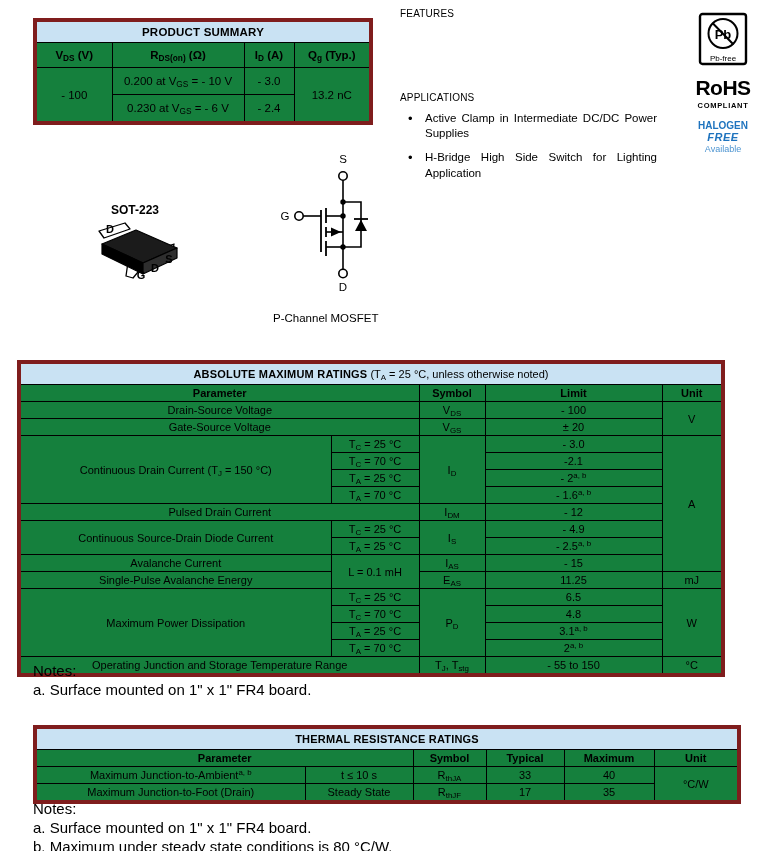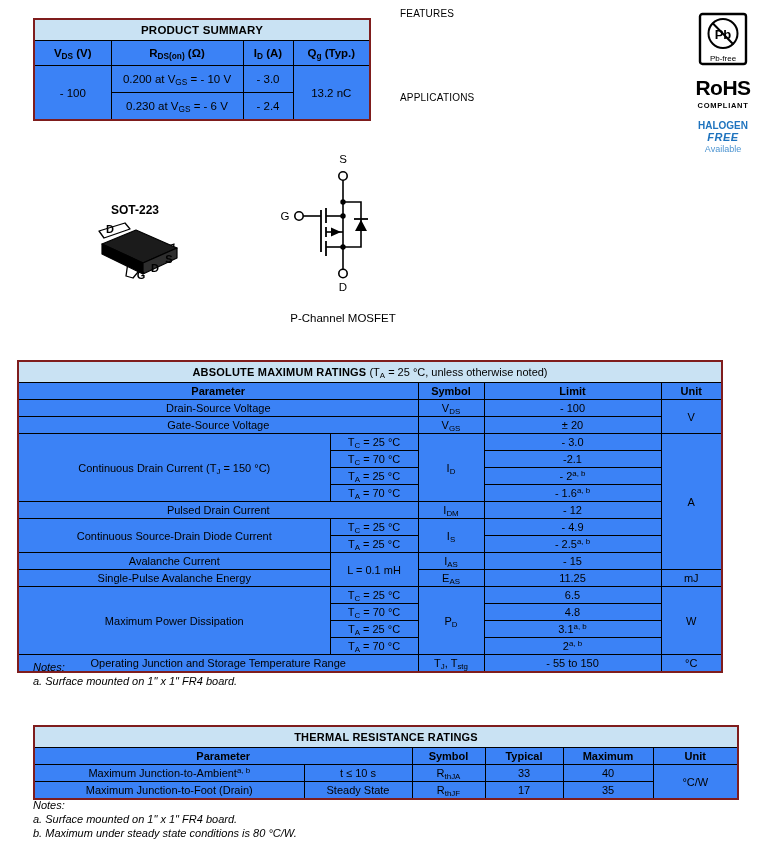--- a/index.html
+++ b/index.html
@@ -2,21 +2,21 @@
 <html><head>
 <meta charset="utf-8">
 <style>
   html,body{margin:0;padding:0;background:#e8e8e8;}
   .page{position:relative;width:766px;height:851px;background:#ffffff;
         font-family:"Liberation Sans",sans-serif;color:#000;overflow:hidden;}
   sub{font-size:72%;vertical-align:-2px;line-height:0;}
   sup{font-size:72%;vertical-align:4px;line-height:0;}
 
   
-  table.sheet{position:absolute;border-collapse:collapse;table-layout:fixed;background:#3b82f6;border:2px solid #7f1d1d;}
+  table.sheet{position:absolute;border-collapse:collapse;table-layout:fixed;background:#15803d;border:4px solid #7f1d1d;}
   table.sheet td{border:1px solid #000;font-size:11px;text-align:center;vertical-align:middle;padding:1px 3px;overflow:hidden;}
   td.tbar{background:#c9e2f3;text-align:left;padding:2px 7px;font-size:13px;height:18px;}
   td.tbar .b{font-weight:bold;letter-spacing:.2px;}
   td.hcell{font-weight:bold;}
   td.pleft{text-align:left;padding-left:6px;}
 
   
   #product-summary{left:33px;top:18px;width:336px;}
   #product-summary td{font-size:11.5px;}
   #product-summary tr.hrow td{height:22px;font-weight:bold;}
@@ -48,25 +48,25 @@
   #rohs-word{font-size:21px;font-weight:bold;letter-spacing:-.5px;margin-top:6px;}
   #compliant-word{font-size:7.5px;font-weight:bold;letter-spacing:.7px;margin-top:1px;}
   #halogen-word{font-size:10px;font-weight:bold;color:#1e73be;margin-top:10px;}
   #free-word{font-size:11px;font-weight:bold;font-style:italic;color:#1e73be;letter-spacing:.5px;}
   #available-word{font-size:9px;color:#4e95d1;margin-top:1px;}
 
   
   #sot-label{position:absolute;left:111px;top:203px;font-size:12px;font-weight:bold;}
   #pkg-svg{position:absolute;left:78px;top:218px;}
   #mosfet-svg{position:absolute;left:272px;top:150px;}
-  #mosfet-caption{position:absolute;left:273px;top:312px;width:140px;text-align:center;font-size:11.5px;}
+  #mosfet-caption{position:absolute;left:273px;top:312px;width:140px;text-align:left;font-size:11.5px;}
   svg text{font-family:"Liberation Sans",sans-serif;}
 
   
-  .notes{position:absolute;left:33px;font-size:11px;line-height:1.27;font-style:italic;}
+  .notes{position:absolute;left:33px;font-size:15px;line-height:1.27;}
   #abs-notes{top:661px;}
   #thermal-notes{top:799px;}
   .notes div{margin:0;}
 </style>
 </head>
 <body>
 
 <div class="page">
 
   <table class="sheet" id="product-summary">
@@ -98,20 +98,24 @@
     </tr>
   </tbody>
     </table>
 
   <div class="topcol" id="features">
     <div class="sechead">FEATURES</div>
   </div>
 
   <div class="topcol" id="applications">
     <div class="sechead">APPLICATIONS</div>
+    <ul class="blist">
+      <li>Active Clamp in Intermediate DC/DC Power Supplies</li>
+      <li>H-Bridge High Side Switch for Lighting Application</li>
+    </ul>
   </div>
 
   <div id="badges">
     <svg width="50" height="54" viewBox="0 0 50 54">
       <rect x="2" y="2" width="46" height="50" rx="2.5" fill="#fff" stroke="#000" stroke-width="2.4"></rect>
       <circle cx="25" cy="21.5" r="14.5" fill="none" stroke="#000" stroke-width="2"></circle>
       <text x="25" y="26.5" text-anchor="middle" font-size="13" font-weight="bold">Pb</text>
       <line x1="14.5" y1="11" x2="35.5" y2="32.5" stroke="#000" stroke-width="2"></line>
       <text x="25" y="48.5" text-anchor="middle" font-size="8">Pb-free</text>
     </svg>

